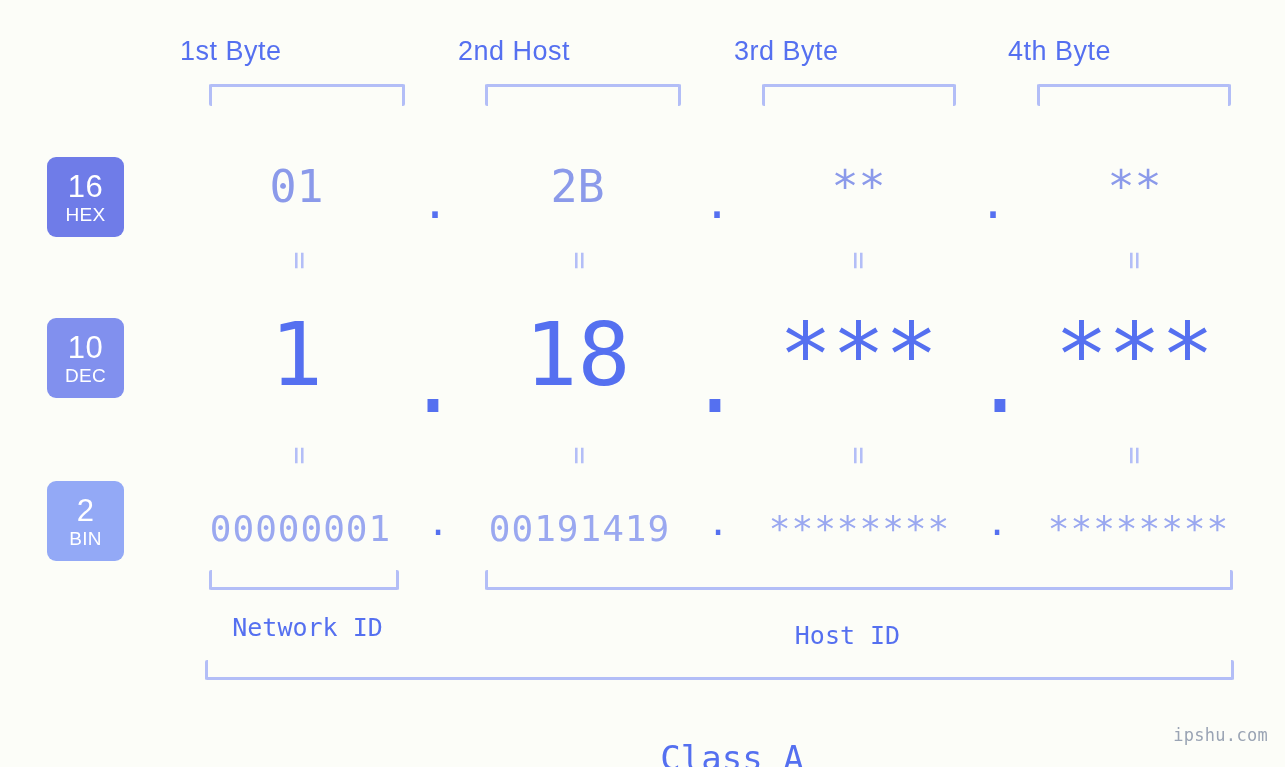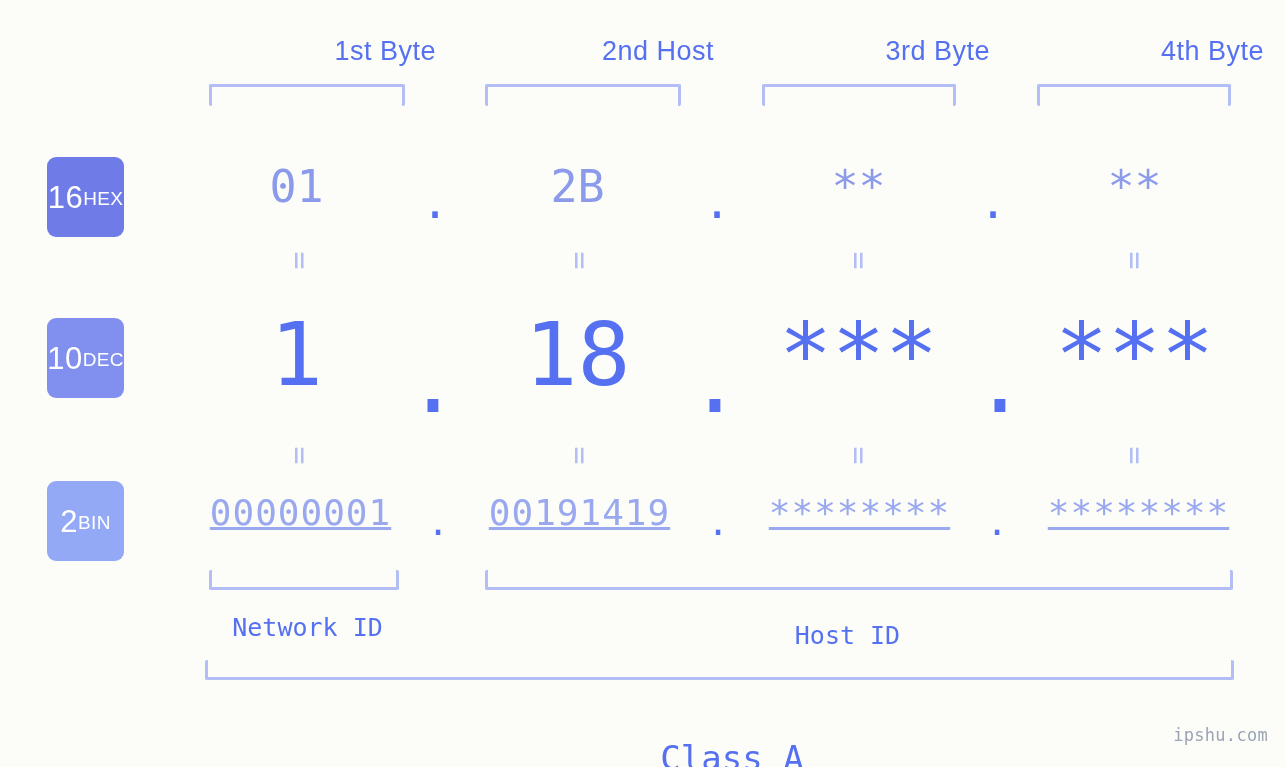--- a/index.html
+++ b/index.html
@@ -11,21 +11,21 @@
     font-family: "Liberation Sans", sans-serif;
     overflow: hidden;
     position: relative;
   }
 
   #stage { position: absolute; inset: 0; }
 
   
   .byte-label {
     position: absolute;
-    text-align: right;
+    text-align: left;
     color: #5570f0;
     font-family: "Liberation Sans", sans-serif;
     font-size: 27px;
     letter-spacing: .5px;
     white-space: nowrap;
   }
   .top-bracket {
     position: absolute;
     height: 22px;
     border: 3px solid #b3bef7;
@@ -35,42 +35,42 @@
 
   
   .badge {
     position: absolute;
     left: 47px;
     width: 77px;
     height: 80px;
     border-radius: 9px;
     color: #ffffff;
     display: flex;
-    flex-direction: row;
+    flex-direction: column;
     align-items: center;
     justify-content: center;
     line-height: 1;
     font-family: "Liberation Sans", sans-serif;
   }
   .badge .num { font-size: 31px; font-weight: 400; letter-spacing: .5px; }
   .badge .sys { font-size: 19px; font-weight: 400; margin-top: 3px; letter-spacing: .3px; }
   .badge.hex { background: #6f7ce8; top: 157px; }
   .badge.dec { background: #8190ee; top: 318px; }
   .badge.bin { background: #93a9f6; top: 481px; }
 
   
   .val {
     position: absolute;
     text-align: center;
     white-space: nowrap;
     font-family: "DejaVu Sans Mono", "Liberation Mono", monospace;
   }
   .row-hex .val { color: #8b9aea; font-size: 45px; top: 160px; }
   .row-dec .val { color: #5570f0; font-size: 88px; top: 303px; font-weight: 400; }
-  .row-bin .val { color: #9aa8f0; font-size: 36px; top: 492px; letter-spacing: 1px; text-decoration: underline; }
+  .row-bin .val { color: #9aa8f0; font-size: 36px; top: 508px; letter-spacing: 1px; }
 
   .sep {
     position: absolute;
     color: #5570f0;
     font-family: "DejaVu Sans Mono", "Liberation Mono", monospace;
     text-align: center;
     white-space: nowrap;
   }
   .row-hex .sep { font-size: 45px; top: 176px; }
   .row-dec .sep { font-size: 88px; top: 330px; }

